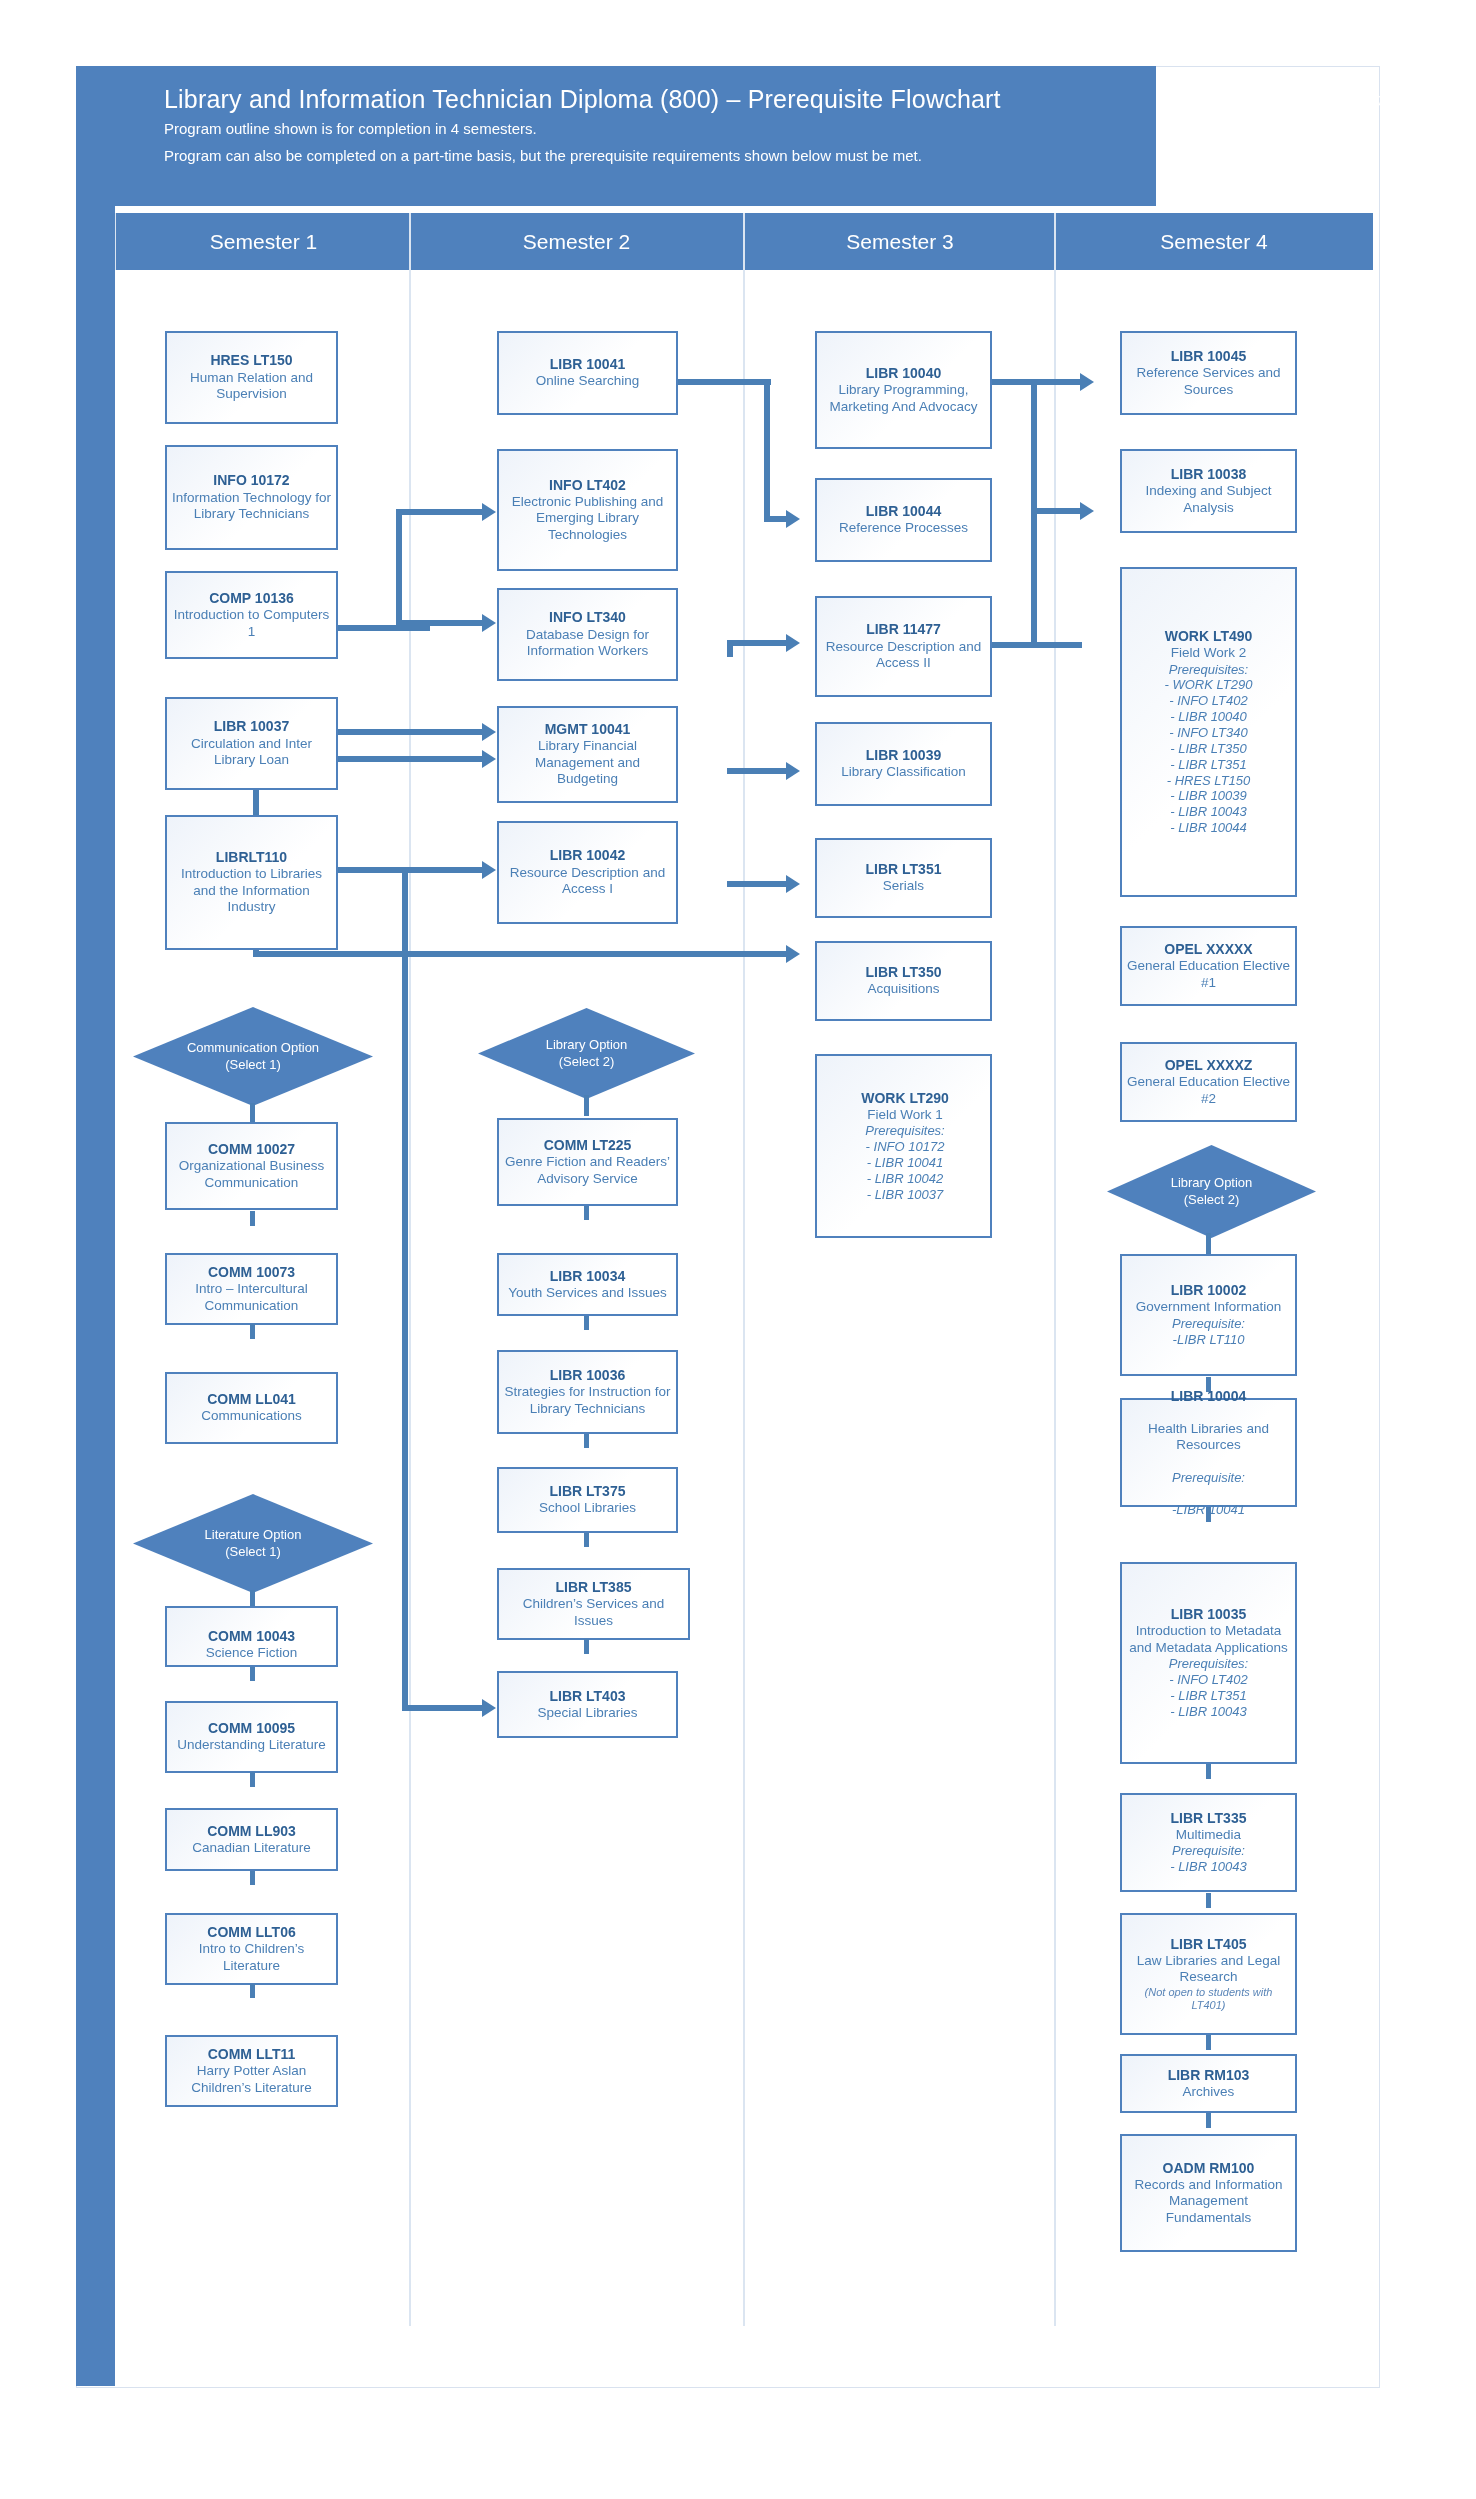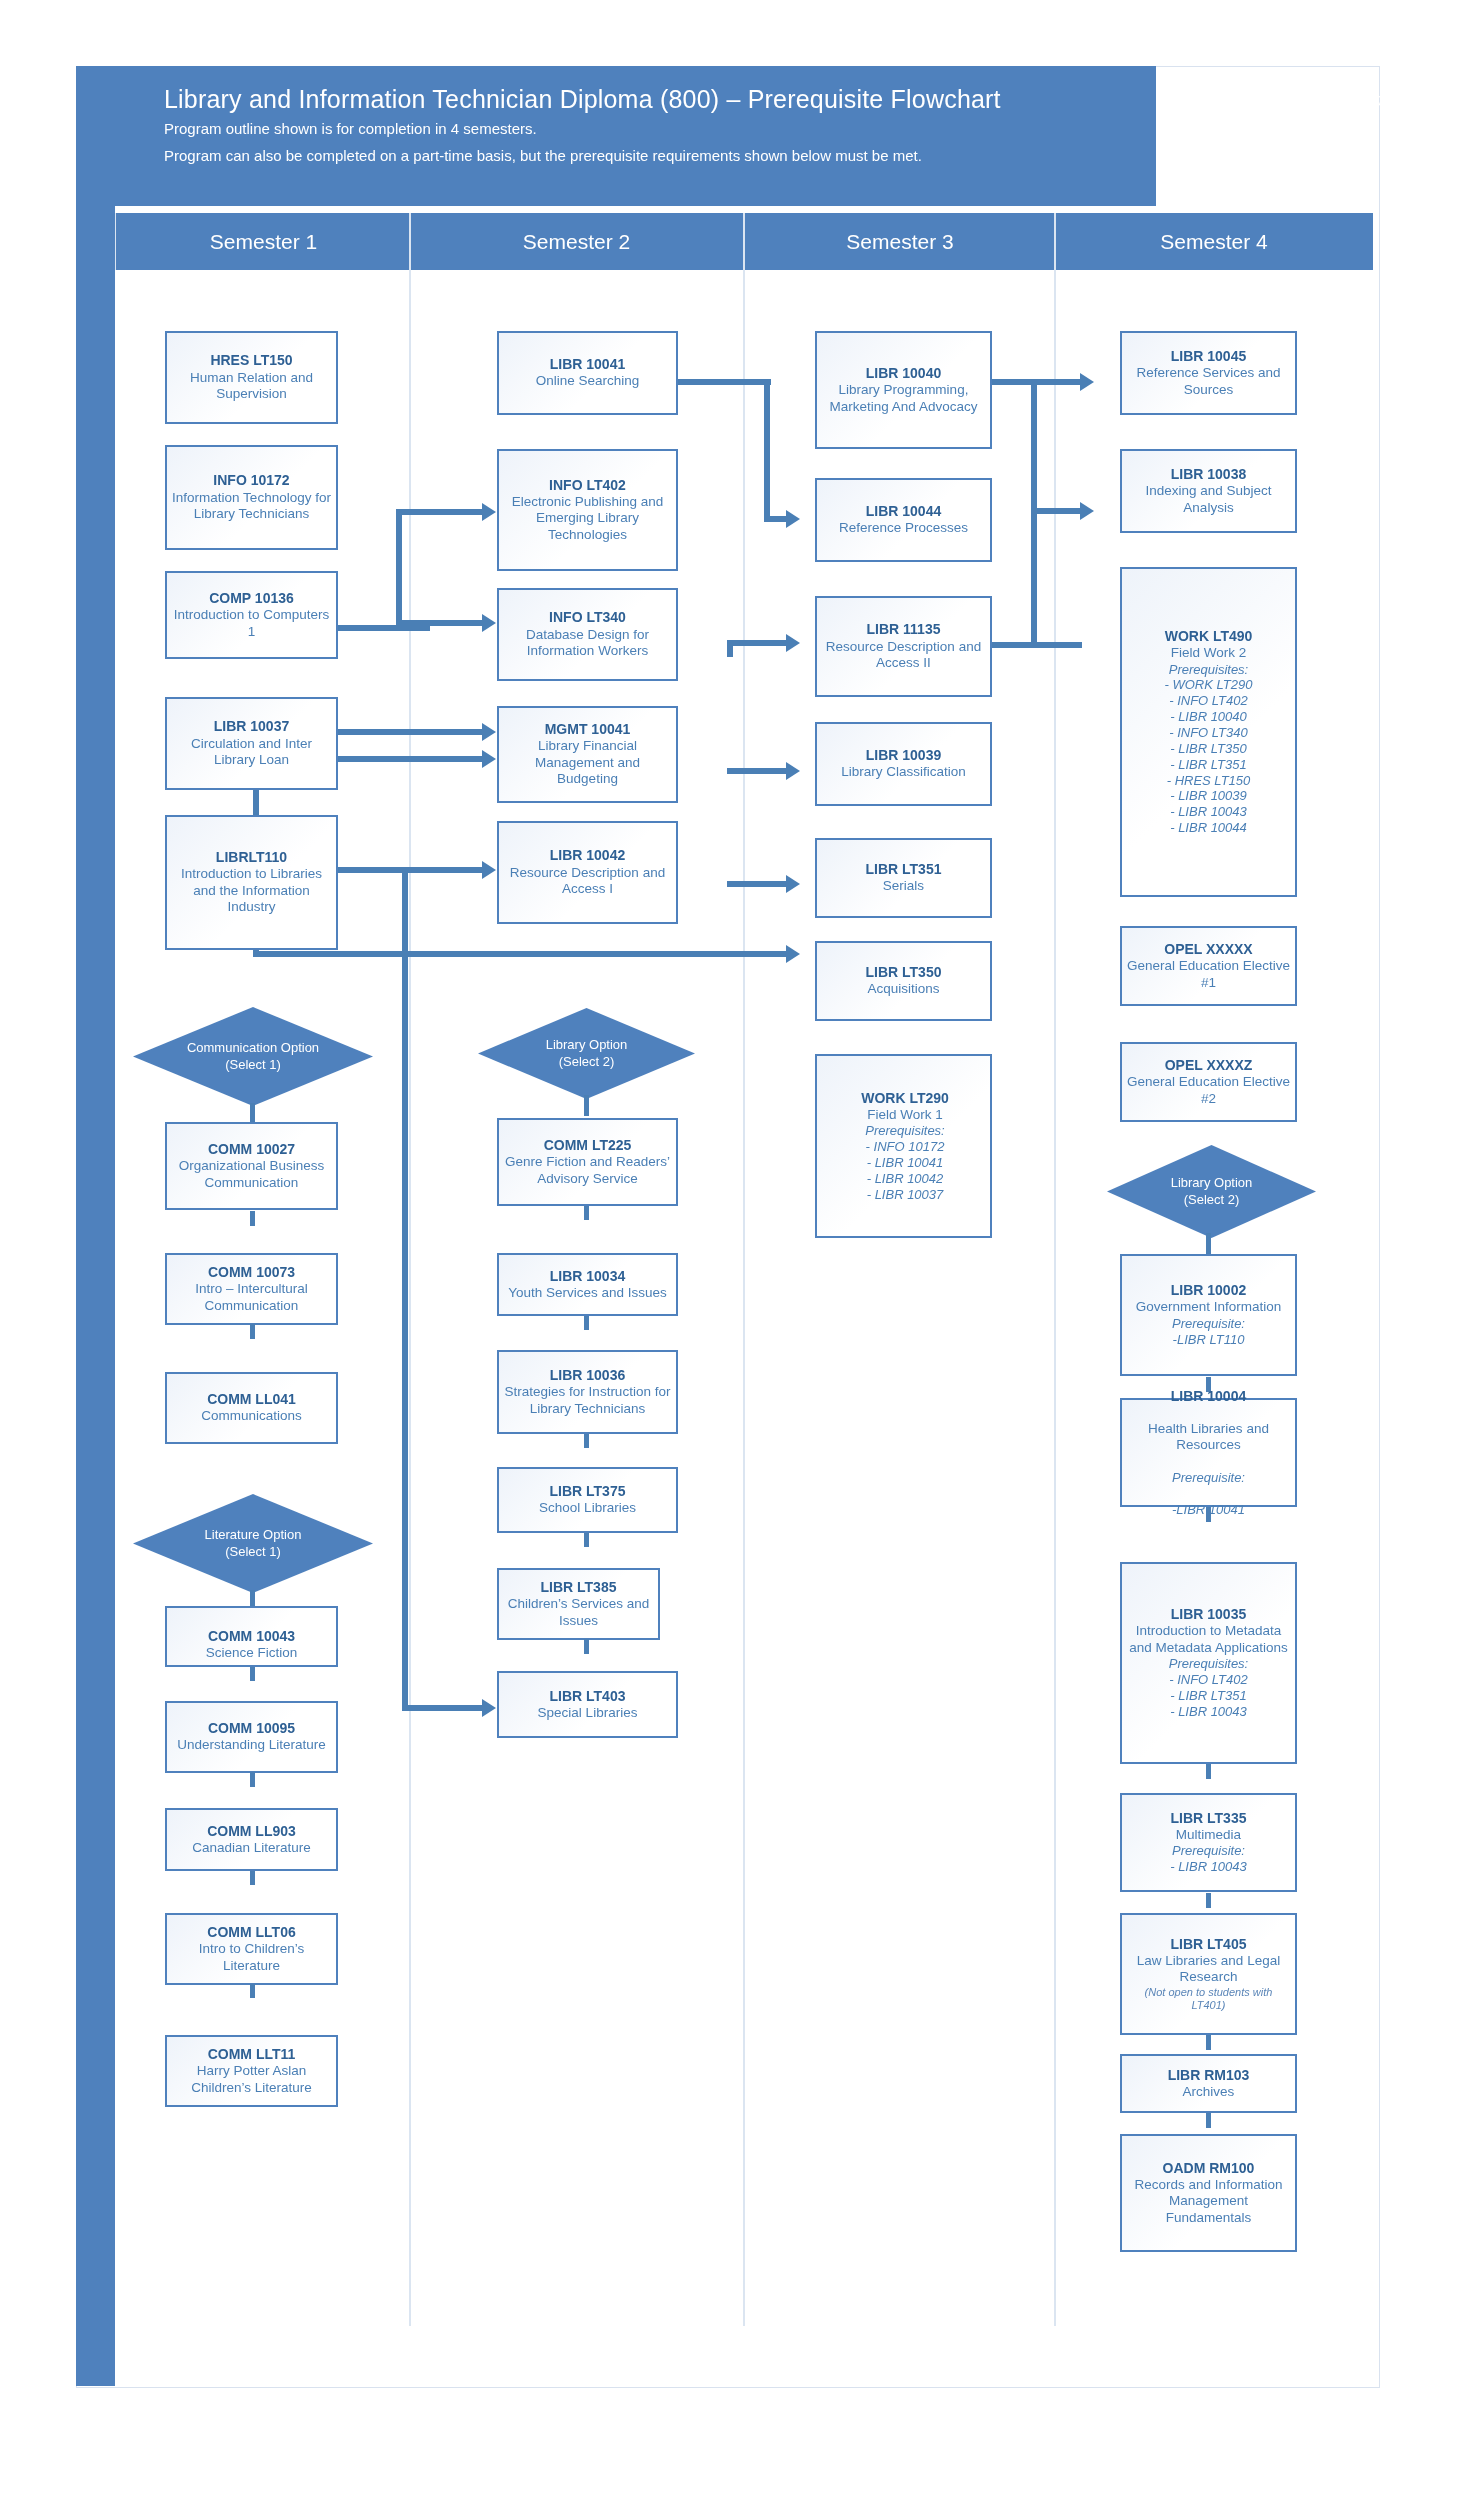--- a/index.html
+++ b/index.html
@@ -247,40 +247,40 @@
   <div class="box" style="left:497px;top:1350px;width:181px;height:84px;">
     <div class="code">LIBR 10036</div>
     <div class="name">Strategies for Instruction for Library Technicians</div>
   </div>
   <div class="conn" style="left:584px;top:1434px;width:5px;height:13.5px;"></div>
   <div class="box" style="left:497px;top:1467px;width:181px;height:66px;">
     <div class="code">LIBR LT375</div>
     <div class="name">School Libraries</div>
   </div>
   <div class="conn" style="left:584px;top:1533px;width:5px;height:13.5px;"></div>
-  <div class="box" style="left:497px;top:1568px;width:163px;height:72px;">
+  <div class="box" style="left:497px;top:1568px;width:193px;height:72px;">
     <div class="code">LIBR LT385</div>
     <div class="name">Children’s Services and Issues</div>
   </div>
   <div class="conn" style="left:584px;top:1639px;width:5px;height:15px;"></div>
   <div class="box" style="left:497px;top:1671px;width:181px;height:67px;">
     <div class="code">LIBR LT403</div>
     <div class="name">Special Libraries</div>
   </div>
 
   <div class="box" style="left:815px;top:331px;width:177px;height:118px;">
     <div class="code">LIBR 10040</div>
     <div class="name">Library Programming, Marketing And Advocacy</div>
   </div>
   <div class="box" style="left:815px;top:478px;width:177px;height:84px;">
     <div class="code">LIBR 10044</div>
     <div class="name">Reference Processes</div>
   </div>
   <div class="box" style="left:815px;top:596px;width:177px;height:101px;">
-    <div class="code">LIBR 11135</div>
+    <div class="code">LIBR 11477</div>
     <div class="name">Resource Description and Access II</div>
   </div>
   <div class="box" style="left:815px;top:722px;width:177px;height:84px;">
     <div class="code">LIBR 10039</div>
     <div class="name">Library Classification</div>
   </div>
   <div class="box" style="left:815px;top:838px;width:177px;height:80px;">
     <div class="code">LIBR LT351</div>
     <div class="name">Serials</div>
   </div>

